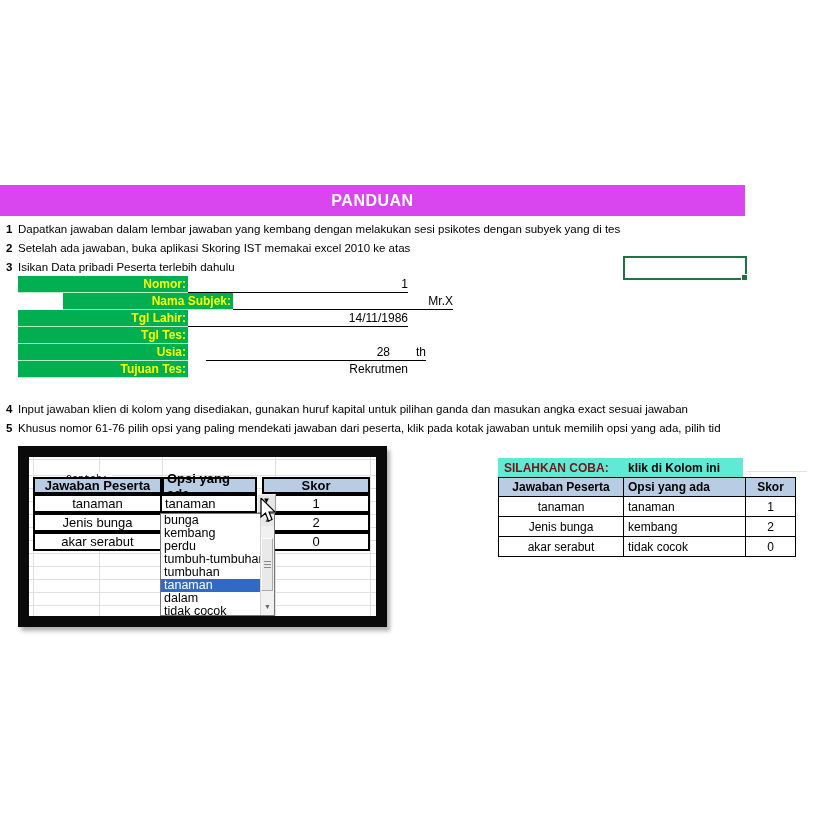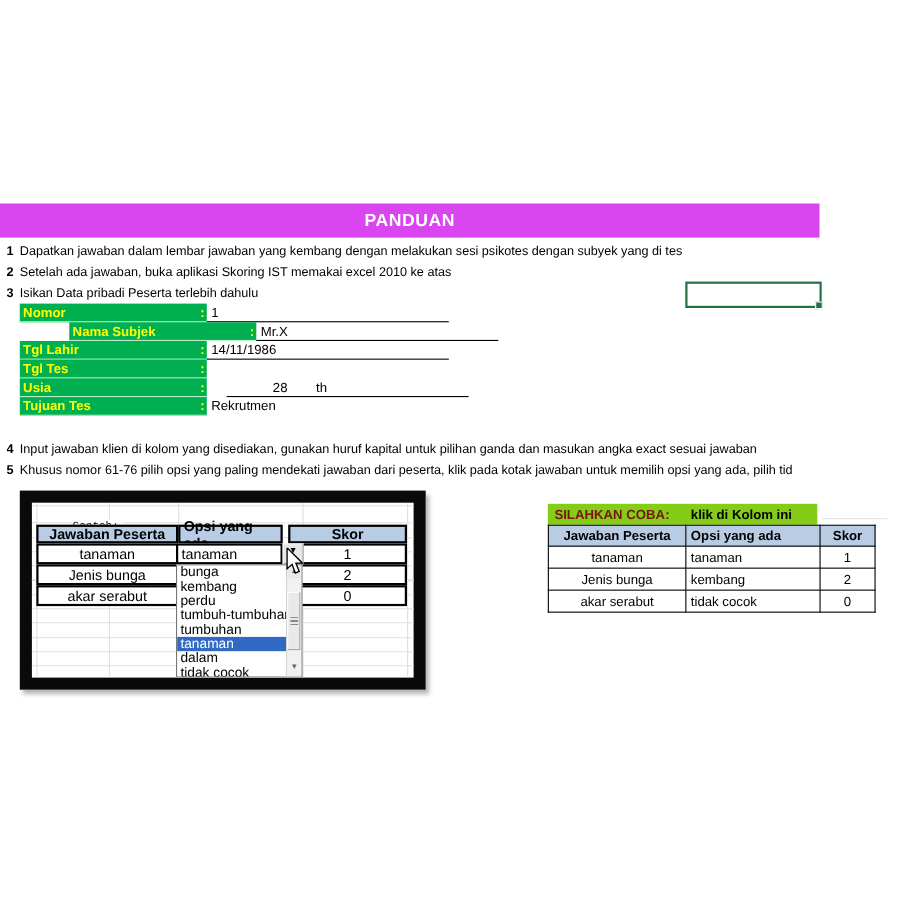--- a/index.html
+++ b/index.html
@@ -10,21 +10,21 @@
   .title-bar{position:absolute;left:0;top:185px;width:745px;height:31px;background:#d946ef;
              display:flex;align-items:center;justify-content:center;}
   .title-bar span{color:#fff;font-weight:bold;font-size:16px;letter-spacing:0.5px;}
 
   
   .instr{position:absolute;left:6px;white-space:nowrap;font-size:11.5px;line-height:14px;width:814px;overflow:hidden;}
   .instr b{display:inline-block;width:10px;font-weight:bold;}
   .instr span{margin-left:2px;}
 
   
-  .pd-row{position:absolute;left:18px;height:17px;display:flex;}
+  .pd-row{position:absolute;left:18px;height:17px;display:flex;text-align:right;}
   .pd-label{width:170px;background:#00b050;color:#ffff00;font-weight:bold;font-size:12px;
             line-height:16px;padding-left:3px;box-sizing:border-box;display:flex;border-bottom:1px solid #b7eccb;}
   .pd-label .lab{flex:1;}
   .pd-label .sep{margin-right:2px;}
   .pd-value{width:220px;font-size:12px;line-height:16px;padding-left:4px;box-sizing:border-box;
             border-bottom:1px solid #000;}
   .pd-value.nounder{border-bottom:none;}
   .usia-val{padding-left:38px;}
   .usia-unit{padding-left:26px;}
 
@@ -66,21 +66,21 @@
   .dd-thumb{position:absolute;left:0;top:24px;width:12px;height:53px;background:#e9e9e9;box-sizing:border-box;
             border:1px solid #aaa;border-top-color:#fcfcfc;border-left-color:#fcfcfc;}
   .dd-grip{position:absolute;left:2px;top:22px;width:7px;height:8px;
            background:repeating-linear-gradient(to bottom,#888 0 1px,transparent 1px 3px);}
   .dd-down{position:absolute;left:0;bottom:2px;width:13px;height:12px;background:#f1f1f1;color:#666;
            font-size:7px;line-height:12px;text-align:center;}
 
   .cursor{position:absolute;left:231px;top:41px;width:17px;height:25px;}
 
   
-  .try-banner{position:absolute;left:498px;top:458px;width:245px;height:19px;background:#84cc16;
+  .try-banner{position:absolute;left:498px;top:458px;width:245px;height:19px;background:#5eead4;
               display:flex;align-items:center;font-size:12px;font-weight:bold;}
   .try-banner .b1{color:#7a1414;padding-left:6px;}
   .try-banner .b2{color:#000;position:absolute;left:130px;}
   table.try{position:absolute;left:498px;top:477px;border-collapse:collapse;}
   table.try td,table.try th{border:1px solid #000;font-size:12px;padding:0 4px;height:19px;box-sizing:border-box;}
   table.try th{background:#b8cce4;font-weight:bold;}
   table.try td{height:20px;}
   .w1{width:125px;} .w2{width:122px;} .w3{width:50px;}
   .tc{text-align:center;} .tl{text-align:left;}
   .faint-line{position:absolute;left:747px;top:471px;width:60px;height:1px;background:#e3e3e3;}

